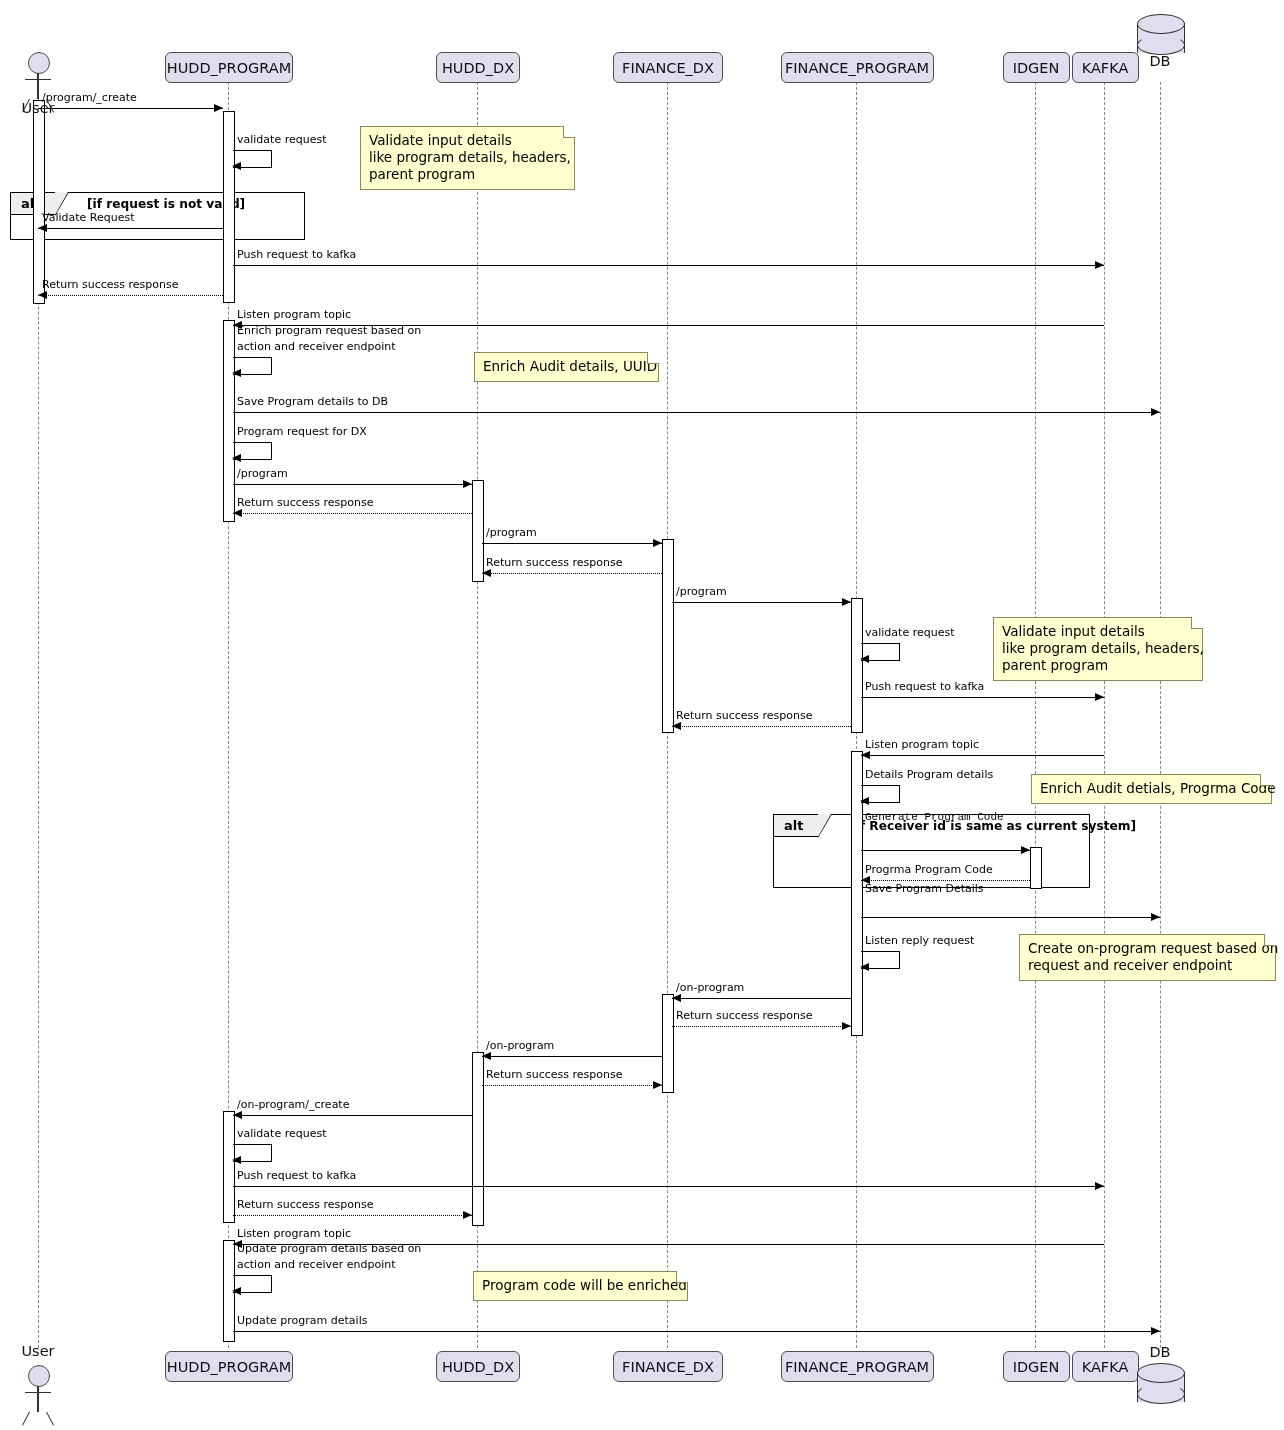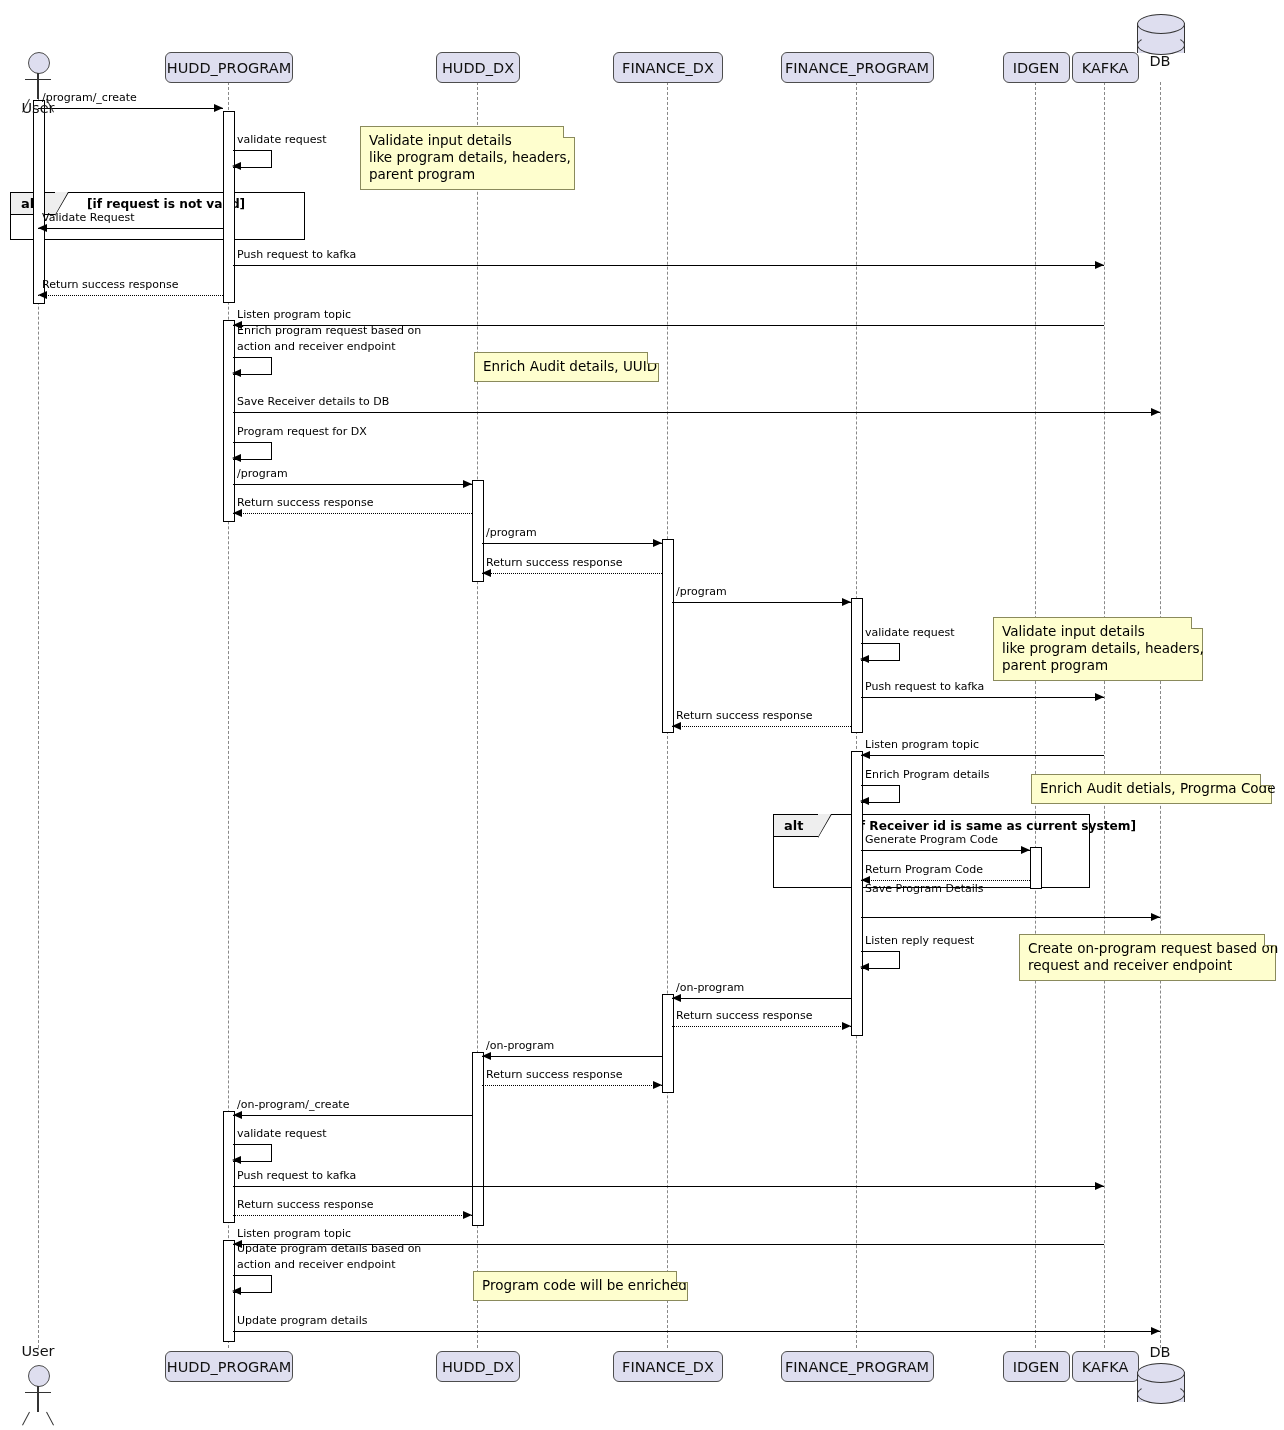--- a/index.html
+++ b/index.html
@@ -96,21 +96,21 @@
       <div class="arrowL" style="top: 291.2px; left: 38px;"></div>
       <div class="mlabel" style="left: 42px; top: 277px;">Return success response</div>
       <div class="msgline" style="left: 233px; top: 325px; width: 871px;"></div>
       <div class="arrowL" style="top: 321.2px; left: 233px;"></div>
       <div class="mlabel" style="left: 237px; top: 307px;">Listen program topic</div>
       <div class="selfloop" style="left: 233px; top: 357px; width: 38px; height: 16px;"></div>
       <div class="arrowL" style="left: 232px; top: 368.5px;"></div>
       <div class="mlabel" style="left: 237px; top: 323px;">Enrich program request based on<br>action and receiver endpoint</div>
       <div class="msgline" style="left: 233px; top: 412px; width: 927px;"></div>
       <div class="arrowR" style="top: 408.2px; left: 1151px;"></div>
-      <div class="mlabel" style="left: 237px; top: 394px;">Save Receiver details to DB</div>
+      <div class="mlabel" style="left: 237px; top: 394px;">Save Program details to DB</div>
       <div class="selfloop" style="left: 233px; top: 442px; width: 38px; height: 16px;"></div>
       <div class="arrowL" style="left: 232px; top: 453.5px;"></div>
       <div class="mlabel" style="left: 237px; top: 424px;">Program request for DX</div>
       <div class="msgline" style="left: 233px; top: 484px; width: 239px;"></div>
       <div class="arrowR" style="top: 480.2px; left: 463px;"></div>
       <div class="mlabel" style="left: 237px; top: 466px;">/program</div>
       <div class="msgline dash" style="left: 233px; top: 513px; width: 239px;"></div>
       <div class="arrowL" style="top: 509.2px; left: 233px;"></div>
       <div class="mlabel" style="left: 237px; top: 495px;">Return success response</div>
       <div class="msgline" style="left: 482px; top: 543px; width: 180px;"></div>
@@ -129,27 +129,27 @@
       <div class="arrowR" style="top: 693.2px; left: 1095px;"></div>
       <div class="mlabel" style="left: 865px; top: 679px;">Push request to kafka</div>
       <div class="msgline dash" style="left: 672px; top: 726px; width: 179px;"></div>
       <div class="arrowL" style="top: 722.2px; left: 672px;"></div>
       <div class="mlabel" style="left: 676px; top: 708px;">Return success response</div>
       <div class="msgline" style="left: 861px; top: 755px; width: 243px;"></div>
       <div class="arrowL" style="top: 751.2px; left: 861px;"></div>
       <div class="mlabel" style="left: 865px; top: 737px;">Listen program topic</div>
       <div class="selfloop" style="left: 861px; top: 785px; width: 38px; height: 16px;"></div>
       <div class="arrowL" style="left: 860px; top: 796.5px;"></div>
-      <div class="mlabel" style="left: 865px; top: 767px;">Enrich Program details</div>
+      <div class="mlabel" style="left: 865px; top: 767px;">Details Program details</div>
       <div class="msgline" style="left: 861px; top: 850px; width: 169px;"></div>
       <div class="arrowR" style="top: 846.2px; left: 1021px;"></div>
-      <div class="mlabel" style="left: 865px; top: 832px;">Generate Program Code</div>
+      <div class="mlabel" style="left: 865px; top: 809px; font-family: Liberation Mono, monospace;">Generate Program Code</div>
       <div class="msgline dash" style="left: 861px; top: 880px; width: 169px;"></div>
       <div class="arrowL" style="top: 876.2px; left: 861px;"></div>
-      <div class="mlabel" style="left: 865px; top: 862px;">Return Program Code</div>
+      <div class="mlabel" style="left: 865px; top: 862px;">Progrma Program Code</div>
       <div class="msgline" style="left: 861px; top: 917px; width: 299px;"></div>
       <div class="arrowR" style="top: 913.2px; left: 1151px;"></div>
       <div class="mlabel" style="left: 865px; top: 881px;">Save Program Details</div>
       <div class="selfloop" style="left: 861px; top: 951px; width: 38px; height: 16px;"></div>
       <div class="arrowL" style="left: 860px; top: 962.5px;"></div>
       <div class="mlabel" style="left: 865px; top: 933px;">Listen reply request</div>
       <div class="msgline" style="left: 672px; top: 998px; width: 179px;"></div>
       <div class="arrowL" style="top: 994.2px; left: 672px;"></div>
       <div class="mlabel" style="left: 676px; top: 980px;">/on-program</div>
       <div class="msgline dash" style="left: 672px; top: 1026px; width: 179px;"></div>

